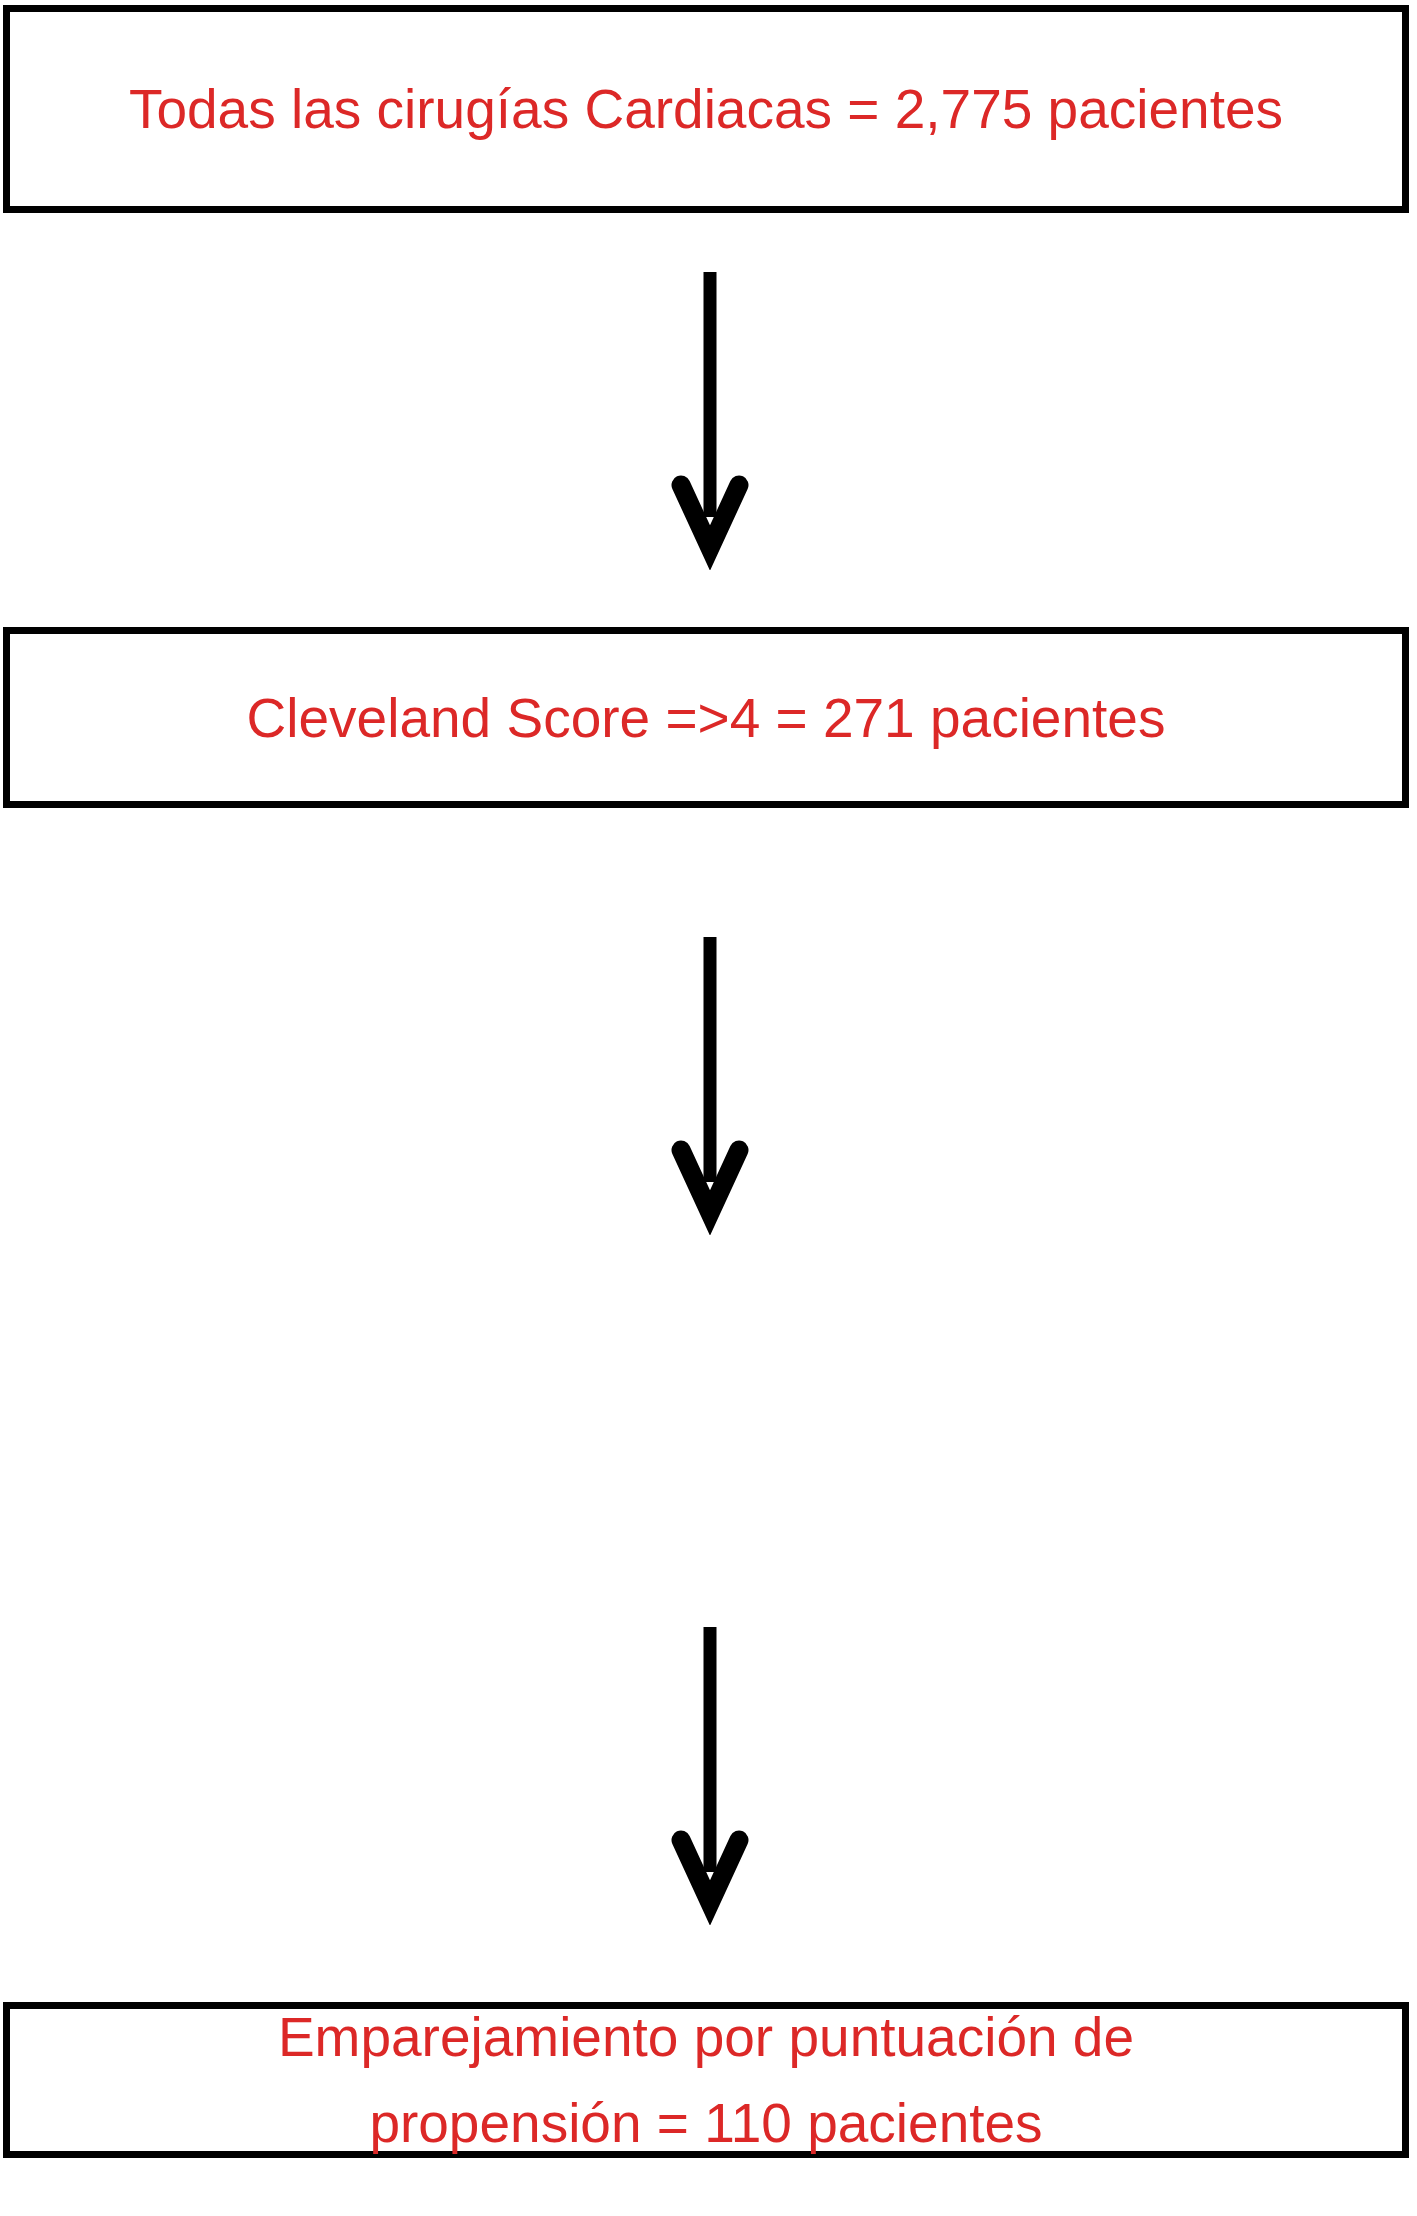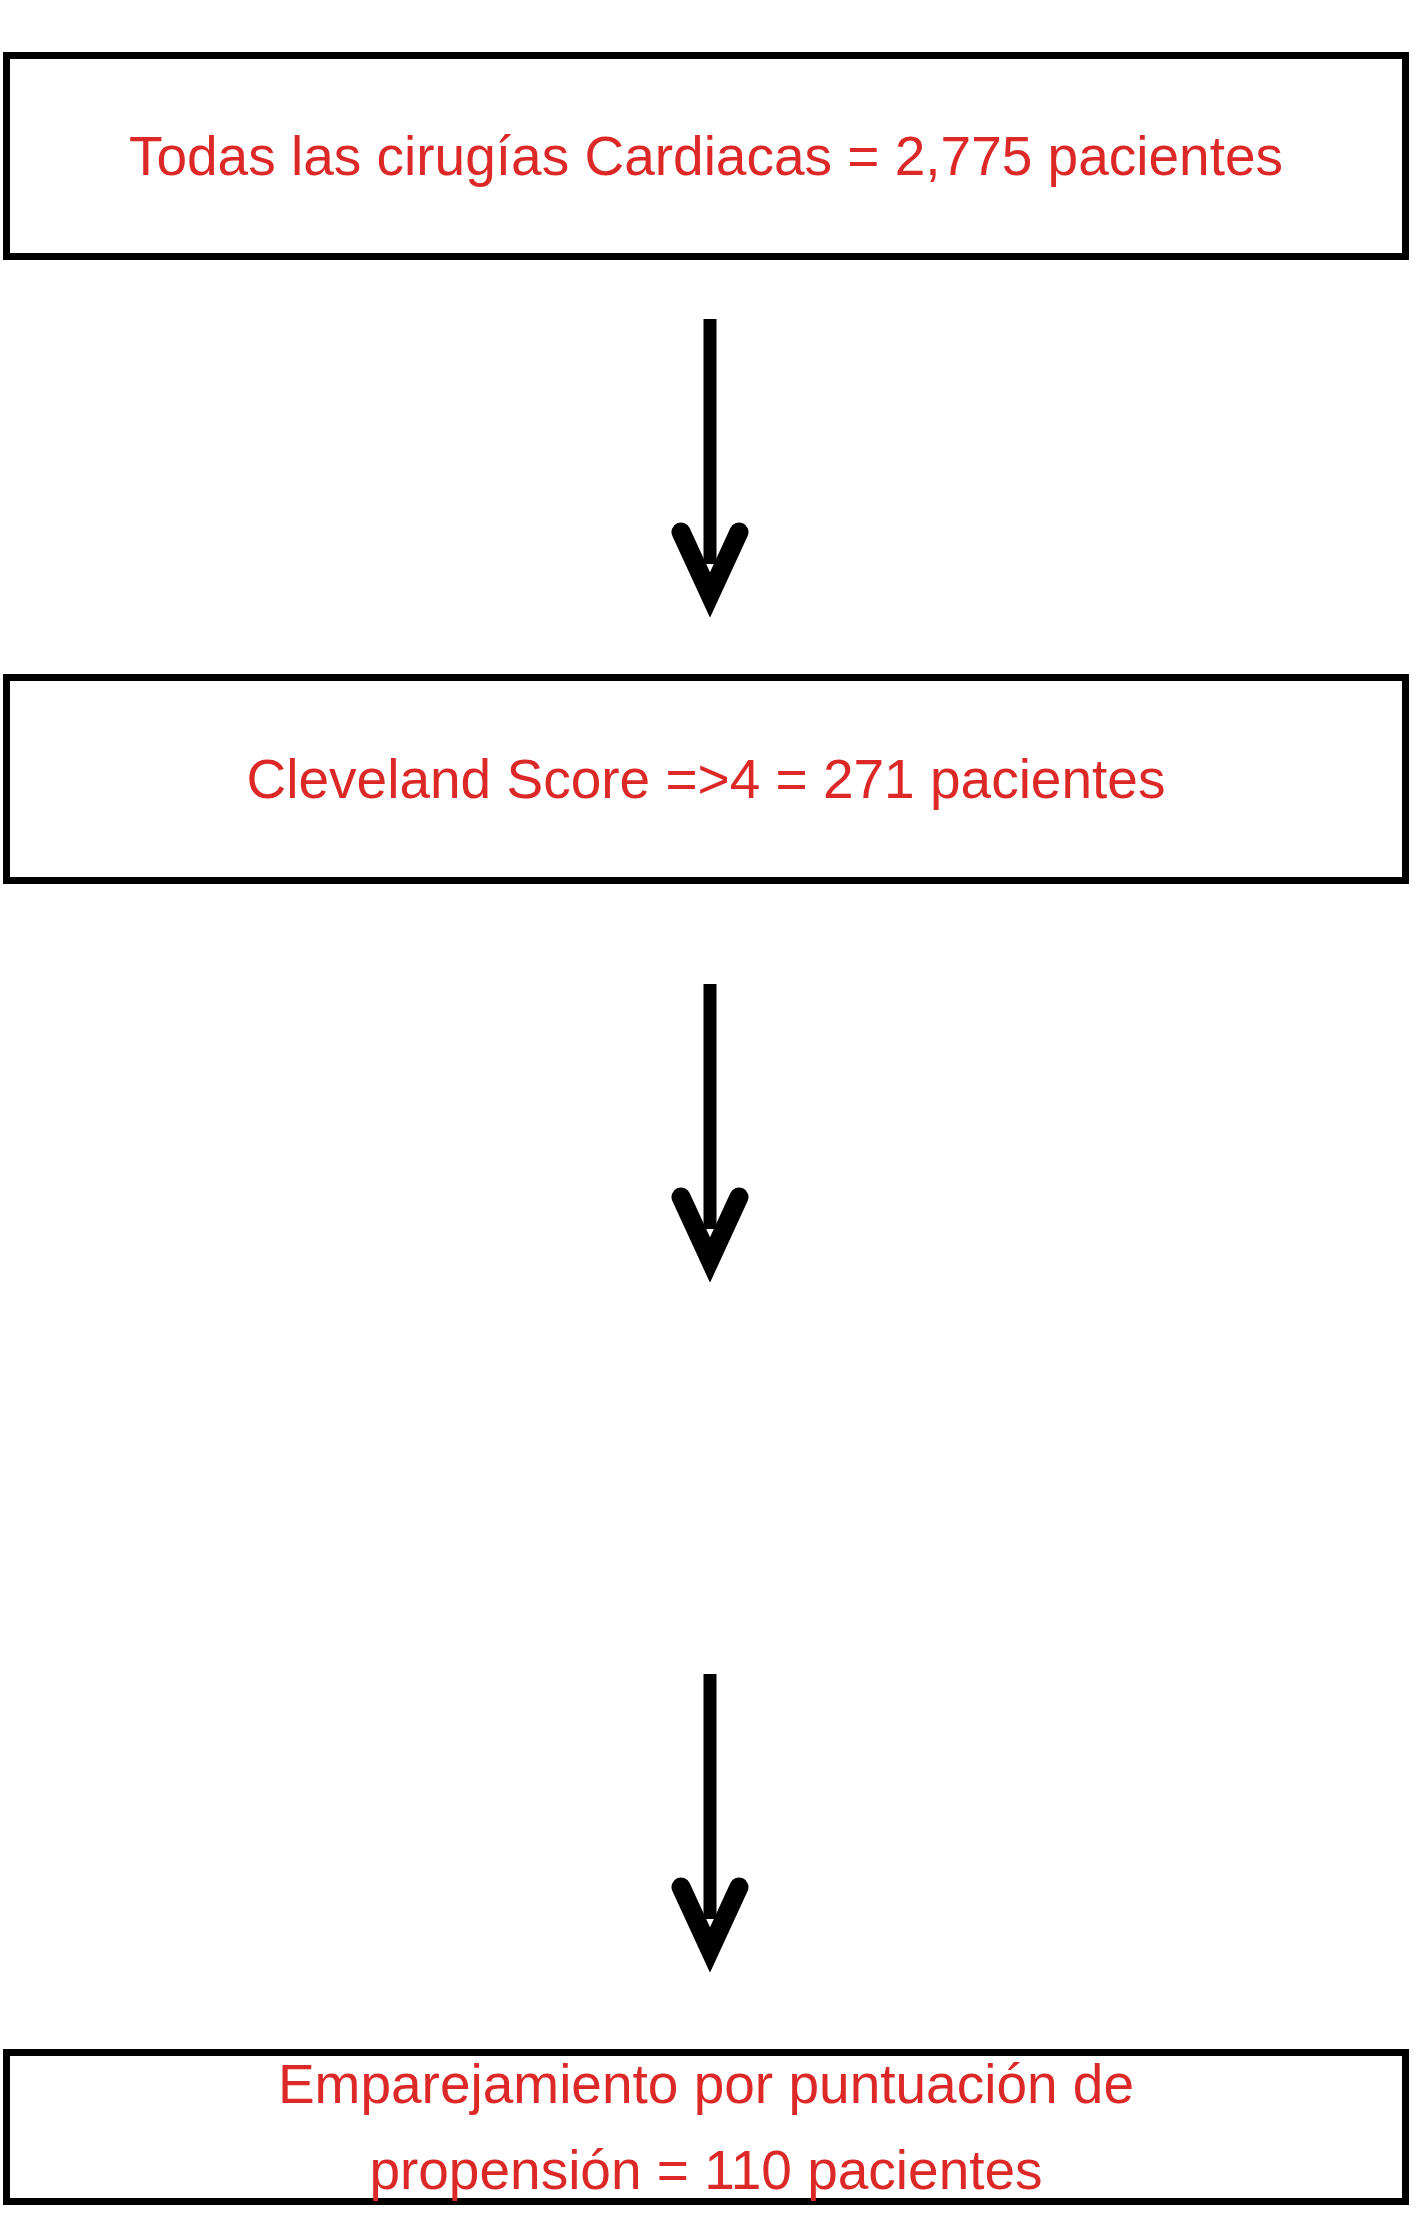--- a/index.html
+++ b/index.html
@@ -10,37 +10,36 @@
   body {
     position: relative;
     width: 1417px;
     height: 2216px;
     font-family: "Liberation Sans", sans-serif;
     overflow: hidden;
   }
   .flowchart {
     position: absolute;
     inset: 0;
-    margin-top: 47px;
   }
   .flow-box {
     position: absolute;
     left: 3px;
     width: 1406px;
     box-sizing: border-box;
     border: 7px solid var(--border-color, #000000);
     background: #ffffff;
     display: flex;
     flex-direction: column;
     justify-content: center;
     align-items: center;
     text-align: center;
   }
   .box-1 { top: 5px;    height: 208px; }
-  .box-2 { top: 627px;  height: 210px; align-items: center; }
+  .box-2 { top: 627px;  height: 181px; align-items: center; }
   .box-3 { top: 1269px; height: 209px; }
   .box-4 { top: 2002px; height: 156px; }
   .label-line {
     color: var(--text-color, #DC2827);
     font-size: 55px;
     line-height: 86px;
     white-space: nowrap;
   }
   .down-arrow {
     position: absolute;

